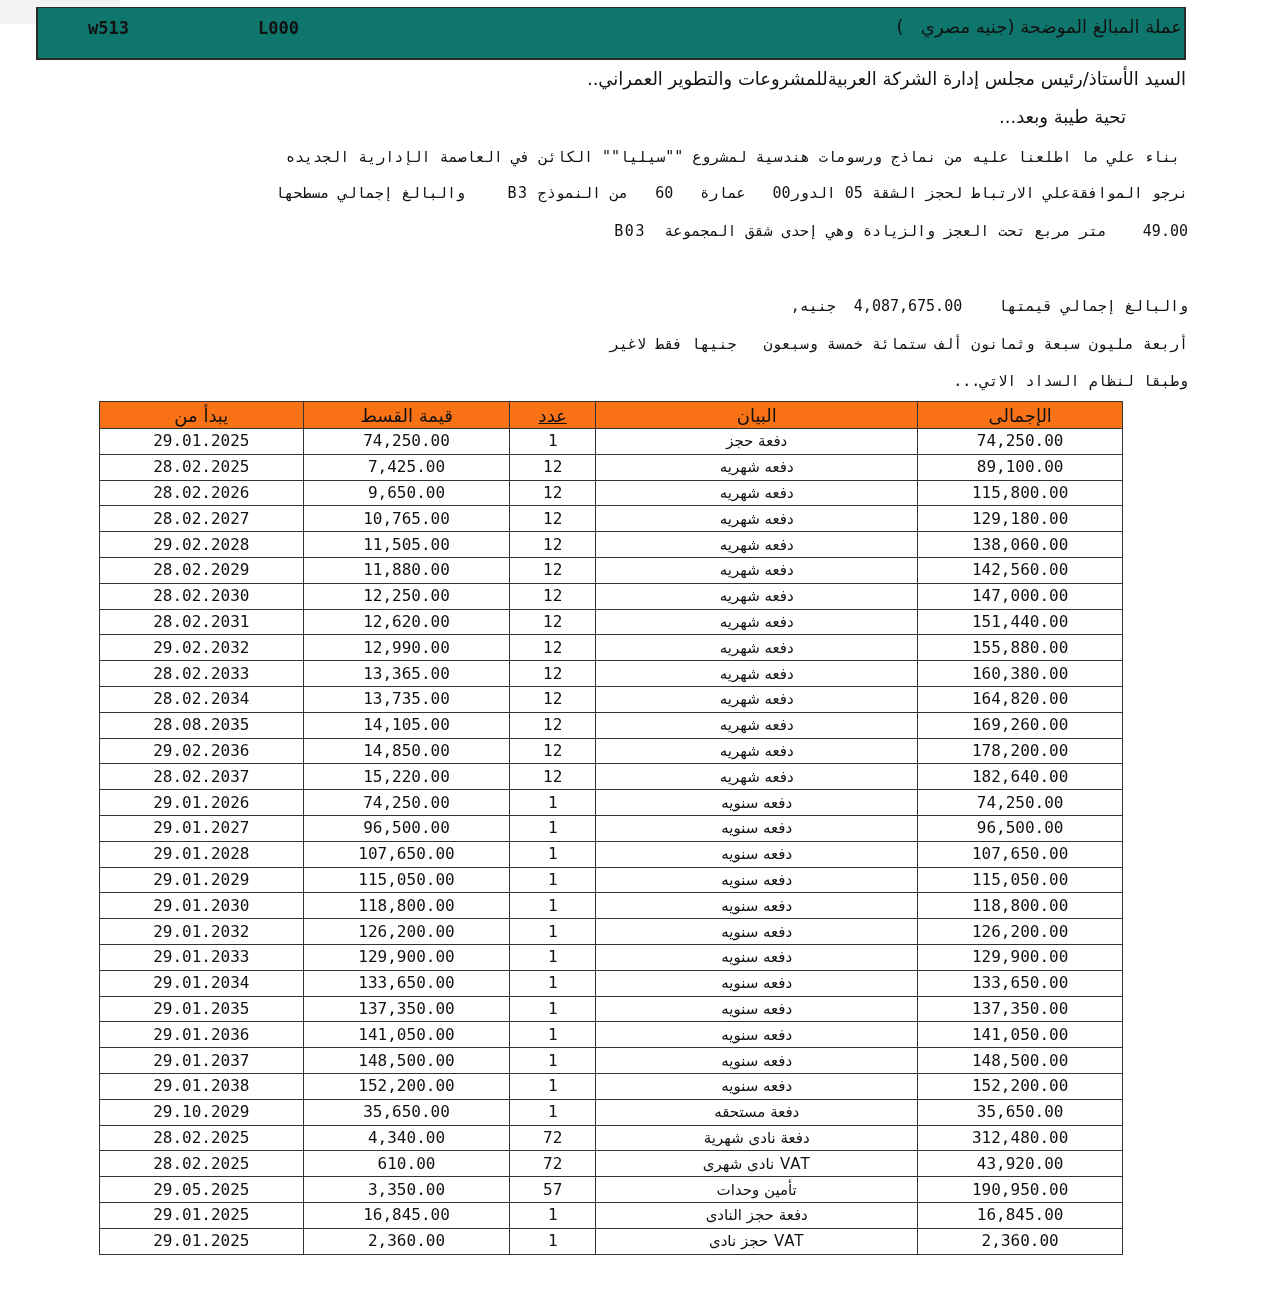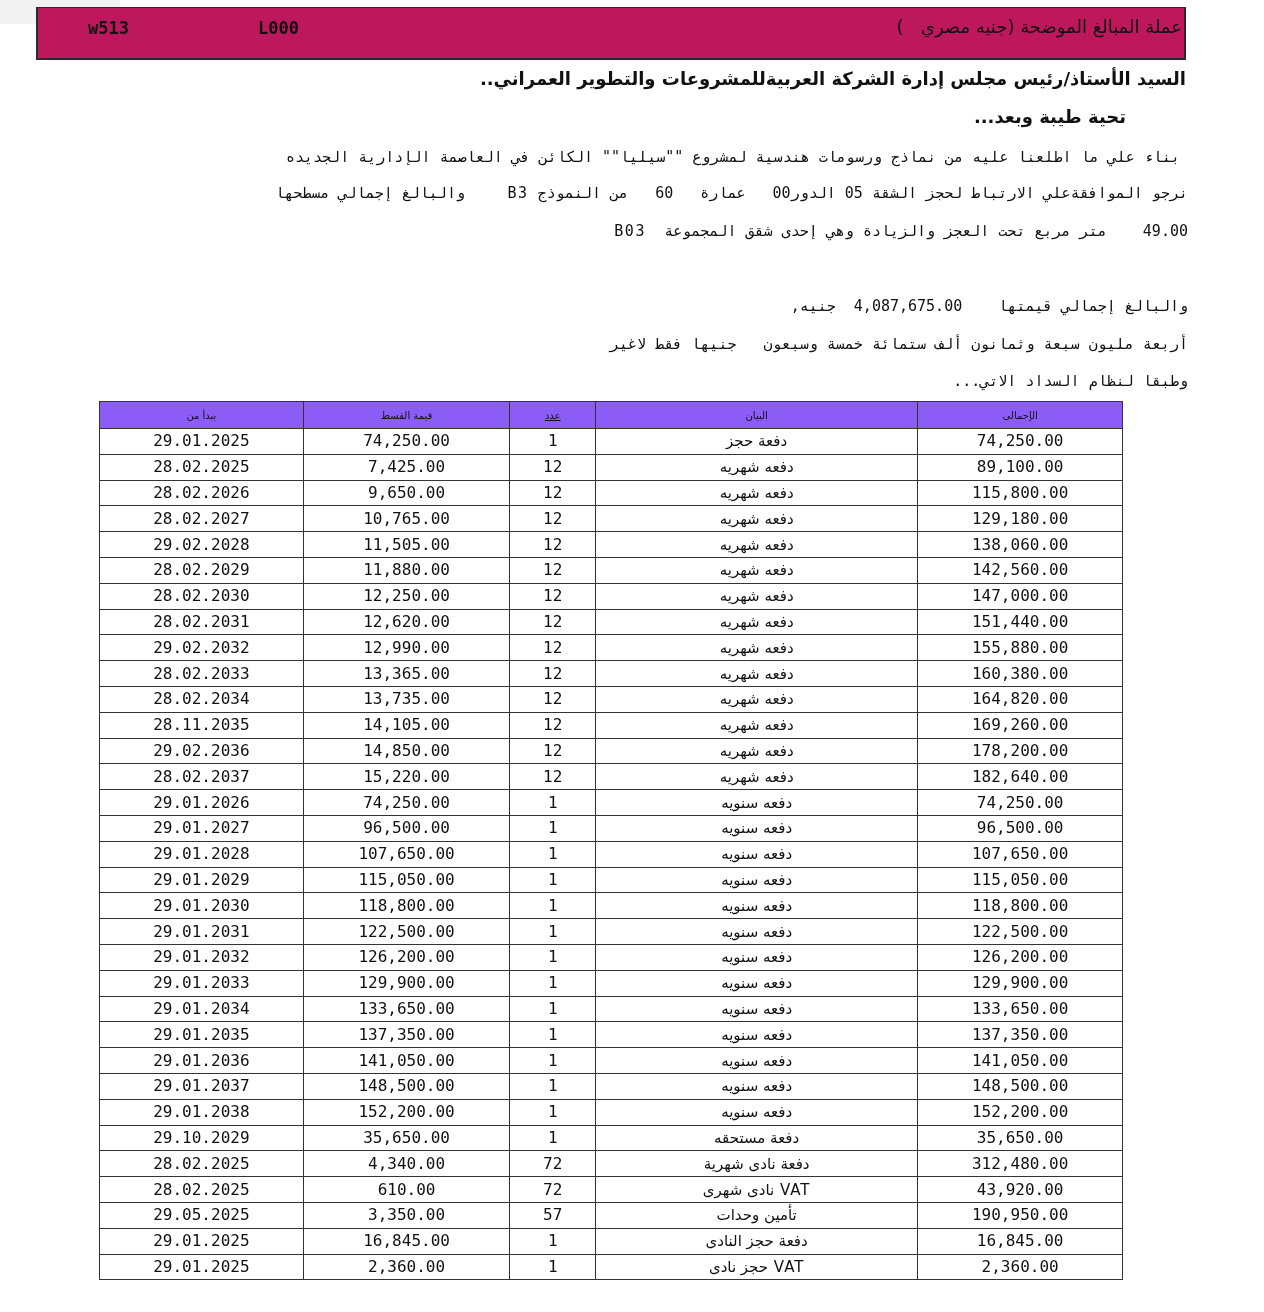--- a/index.html
+++ b/index.html
@@ -1,26 +1,26 @@
 <!DOCTYPE html>
 <html><head>
 <meta charset="utf-8">
 <style>
   html, body { margin: 0; padding: 0; background: #ffffff; }
   body { width: 1264px; height: 1312px; position: relative; overflow: hidden; font-family: "DejaVu Sans Mono", "Liberation Mono", monospace; color: #111; }
   .topfade { position: absolute; left: 0; top: 0; width: 120px; height: 24px; background: #f2f2f2; }
-  .header-box { position: absolute; left: 36px; top: 7px; width: 1150px; height: 53px; background: #be185d; border: 2px solid #2a2a2a; border-top-width: 1px; box-sizing: border-box; }
+  .header-box { position: absolute; left: 36px; top: 7px; width: 1150px; height: 53px; background: #0f766e; border: 2px solid #2a2a2a; border-top-width: 1px; box-sizing: border-box; }
   .header-box .code1 { position: absolute; left: 50px; top: 10px; font-family: "DejaVu Sans Mono", monospace; font-weight: bold; font-size: 17px; }
   .header-box .code2 { position: absolute; left: 220px; top: 10px; font-family: "DejaVu Sans Mono", monospace; font-weight: bold; font-size: 17px; }
   .header-box .currency { position: absolute; right: 2px; top: 8px; direction: rtl; font-family: "DejaVu Sans", sans-serif; font-size: 18px; letter-spacing: 1px; white-space: pre; }
   .line { position: absolute; right: 78px; direction: rtl; white-space: pre; }
-  .bold { font-family: "DejaVu Sans", sans-serif; font-weight: bold; font-size: 18px; letter-spacing: 0.5px; margin-left: 28px; }
+  .bold { font-family: "DejaVu Sans", sans-serif; font-weight: normal; font-size: 18px; letter-spacing: 0.5px; margin-left: 28px; }
   .mono { font-family: "DejaVu Sans Mono", monospace; font-size: 15px; letter-spacing: 1.6px; }
   table.sched { position: absolute; left: 99px; top: 401px; width: 1024px; border-collapse: collapse; font-family: "DejaVu Sans Mono", monospace; font-size: 16px; }
-  table.sched th { background: #8b5cf6; font-family: "DejaVu Sans", sans-serif; font-weight: normal; font-size: 10px; height: 24px; border: 1.5px solid #333; direction: rtl; letter-spacing: 2px; }
+  table.sched th { background: #f97316; font-family: "DejaVu Sans", sans-serif; font-weight: normal; font-size: 18px; height: 24px; border: 1.5px solid #333; direction: rtl; letter-spacing: 2px; }
   table.sched td { height: 24.8px; border: 1.5px solid #333; text-align: center; padding: 0; line-height: 24px; }
   table.sched td.desc { direction: rtl; font-family: "DejaVu Sans", sans-serif; font-size: 15px; letter-spacing: 1px; margin-top: 16px; }
   .c-date { width: 203px; }
   .c-inst { width: 206px; margin-left: 47px; }
   .c-cnt { width: 84px; text-decoration: underline; }
   .c-desc { width: 325px; }
   .c-tot { width: 204px; }
 </style>
 </head>
 <body>
@@ -124,21 +124,21 @@
         <td>160,380.00</td>
       </tr>
       <tr>
         <td>28.02.2034</td>
         <td>13,735.00</td>
         <td>12</td>
         <td class="desc">دفعه شهريه</td>
         <td>164,820.00</td>
       </tr>
       <tr>
-        <td>28.11.2035</td>
+        <td>28.08.2035</td>
         <td>14,105.00</td>
         <td>12</td>
         <td class="desc">دفعه شهريه</td>
         <td>169,260.00</td>
       </tr>
       <tr>
         <td>29.02.2036</td>
         <td>14,850.00</td>
         <td>12</td>
         <td class="desc">دفعه شهريه</td>
@@ -178,27 +178,20 @@
         <td>1</td>
         <td class="desc">دفعه سنويه</td>
         <td>115,050.00</td>
       </tr>
       <tr>
         <td>29.01.2030</td>
         <td>118,800.00</td>
         <td>1</td>
         <td class="desc">دفعه سنويه</td>
         <td>118,800.00</td>
-      </tr>
-      <tr>
-        <td>29.01.2031</td>
-        <td>122,500.00</td>
-        <td>1</td>
-        <td class="desc">دفعه سنويه</td>
-        <td>122,500.00</td>
       </tr>
       <tr>
         <td>29.01.2032</td>
         <td>126,200.00</td>
         <td>1</td>
         <td class="desc">دفعه سنويه</td>
         <td>126,200.00</td>
       </tr>
       <tr>
         <td>29.01.2033</td>

